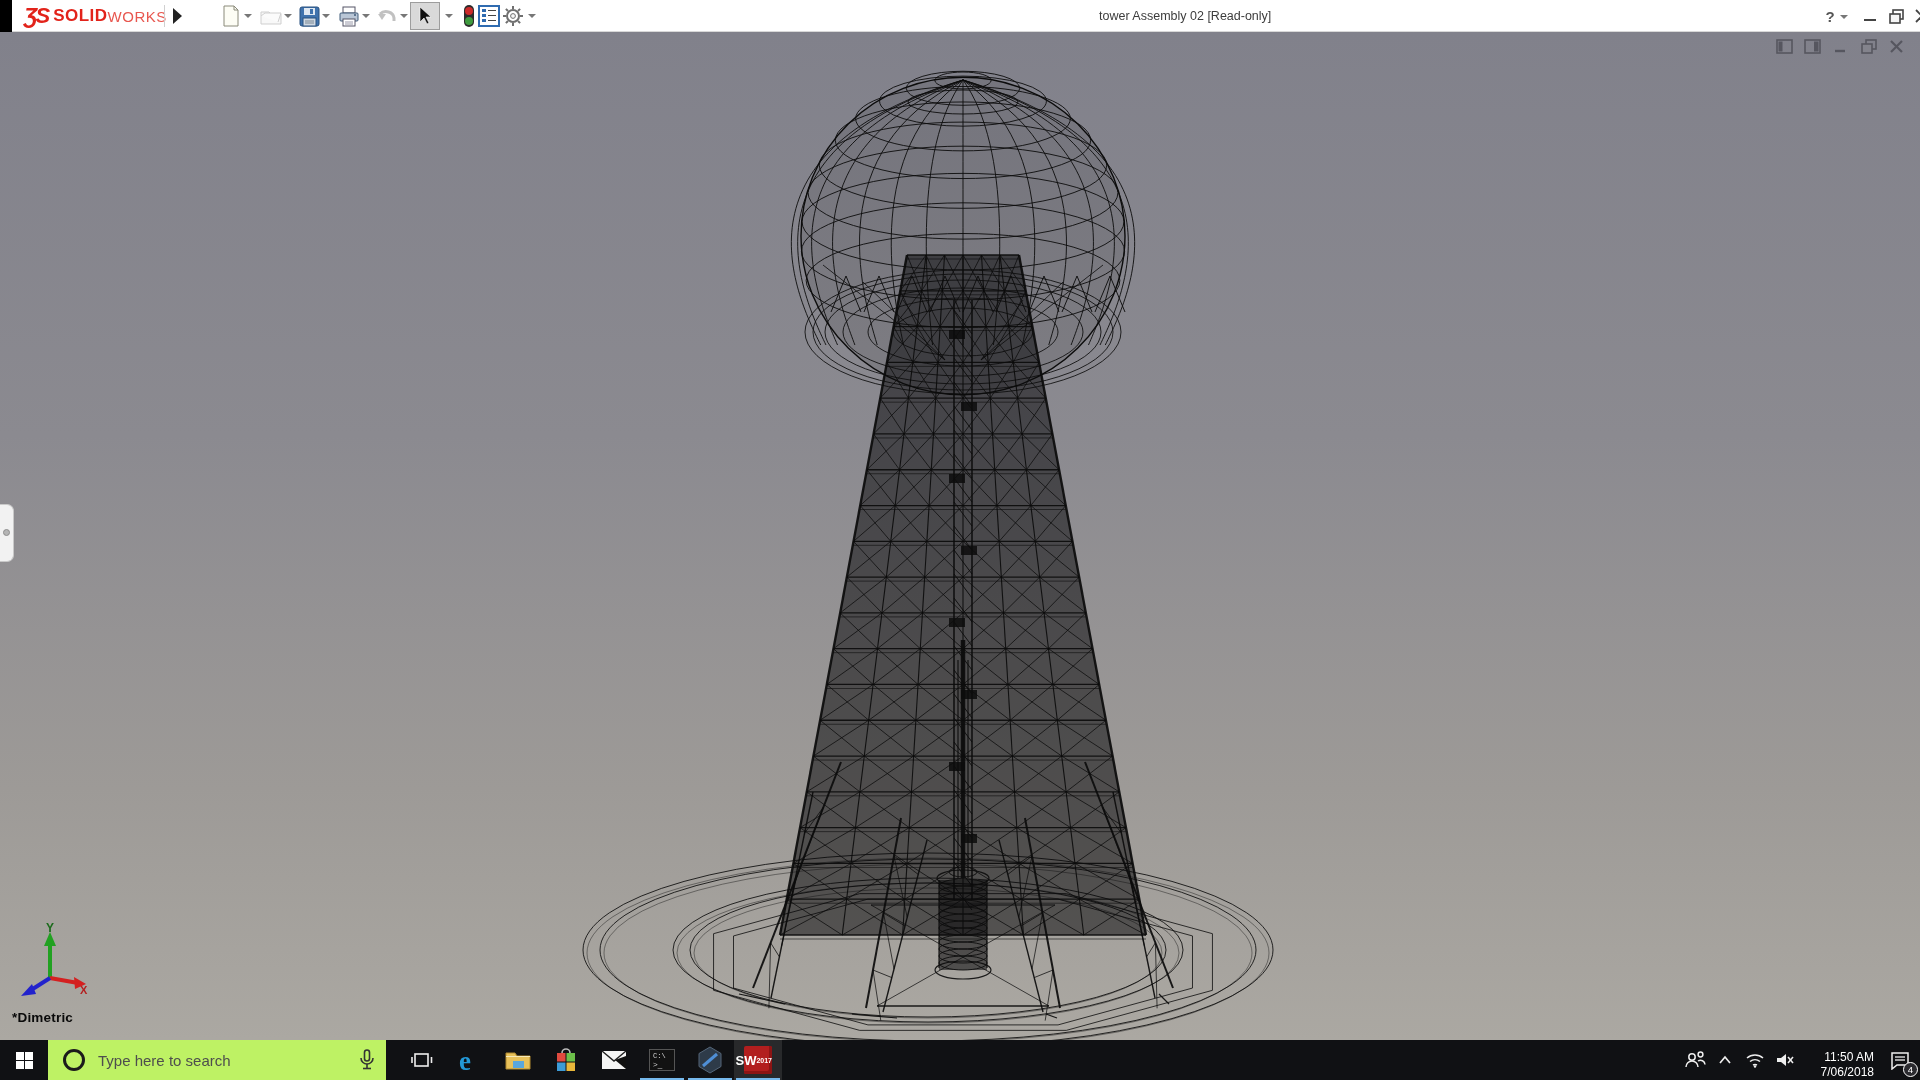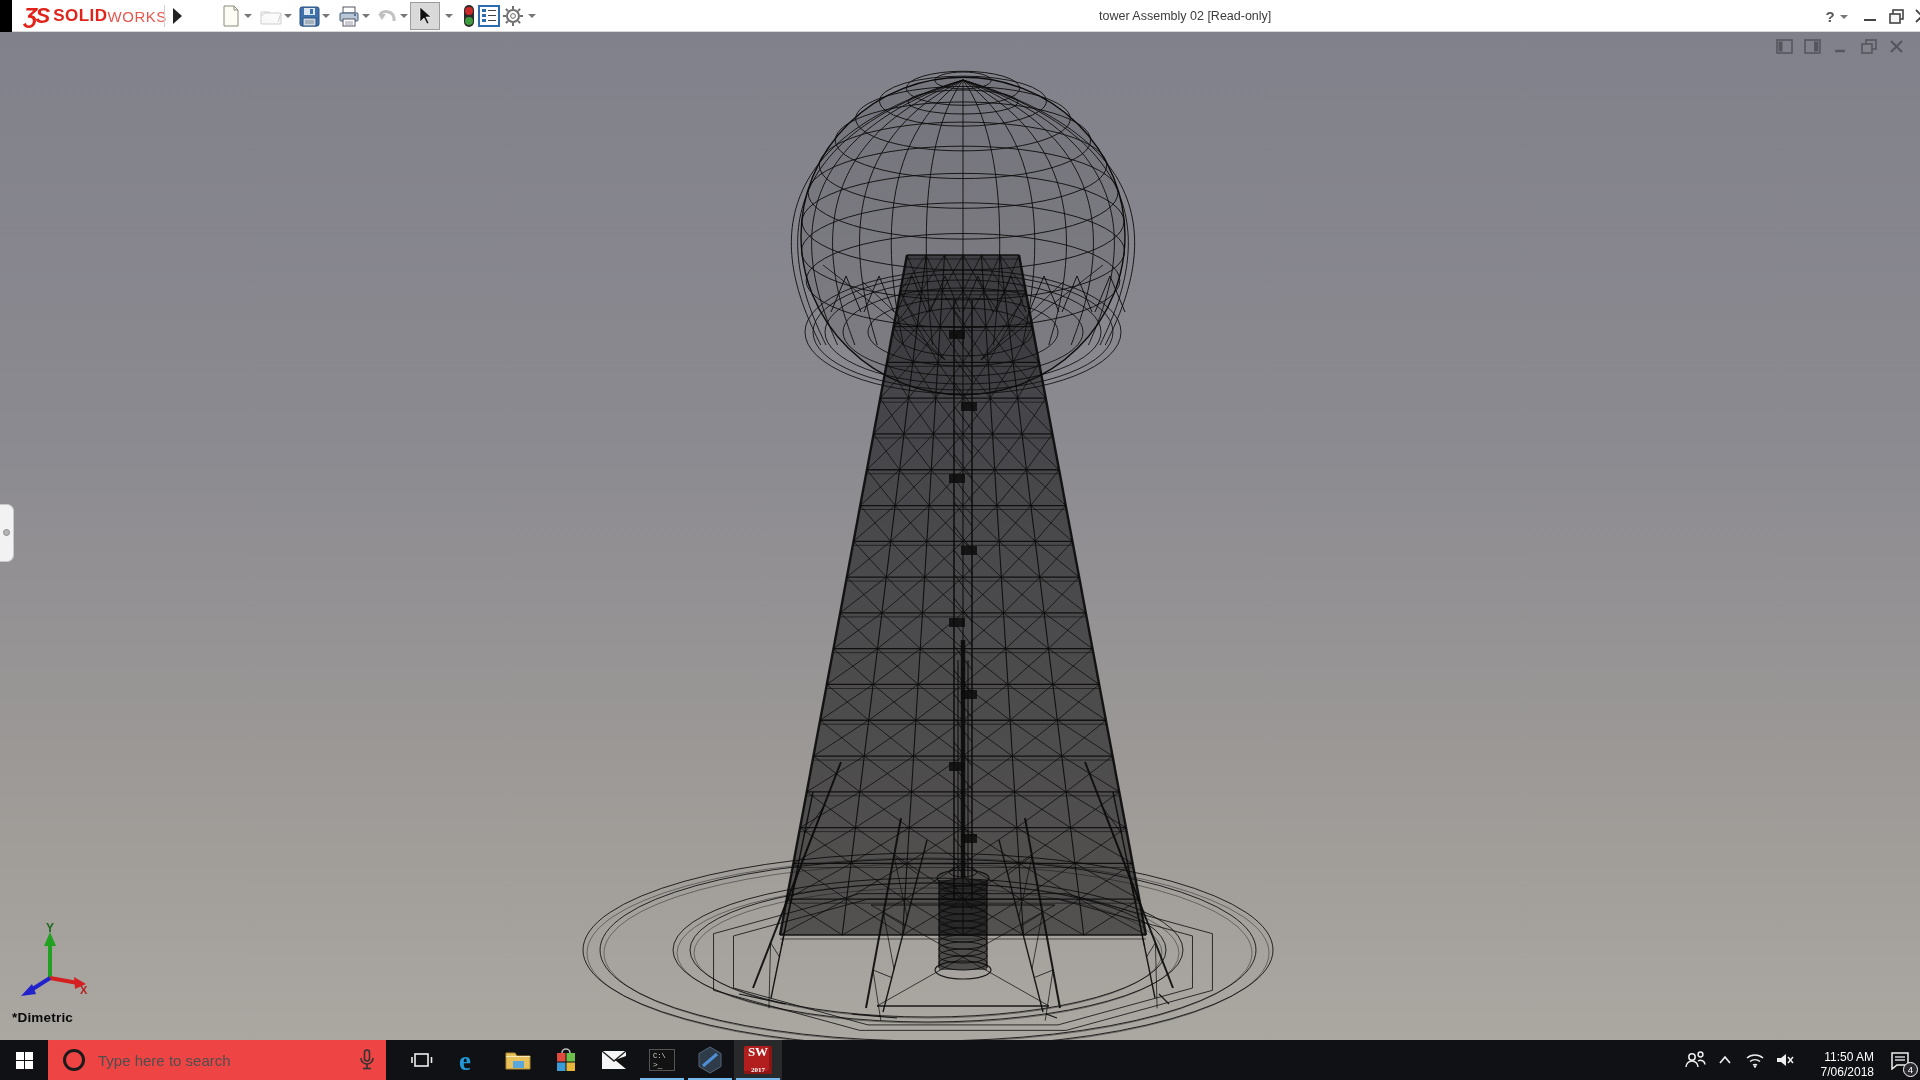--- a/index.html
+++ b/index.html
@@ -31,21 +31,21 @@
   .mdi-btn { width:18px; height:18px; cursor:pointer; }
   #left-tab { position:absolute; left:0; top:472px; width:14px; height:58px; background:#f2f2f2; border:1px solid #c9c9c9; border-left:none; border-radius:0 7px 7px 0; cursor:pointer; }
   #left-tab .dot { position:absolute; left:3px; top:24px; width:7px; height:7px; border-radius:50%; background:#b5b5b5; border:1px solid #8e8e8e; }
   #wire { position:absolute; left:0; top:0; }
   #triad { position:absolute; left:16px; top:888px; }
   #orientation { position:absolute; left:12px; top:978px; font-size:13.5px; color:#0a0a0a; letter-spacing:.2px;font-weight:bold; }
 
   
   #taskbar { position:absolute; left:0; top:1040px; width:1920px; height:40px; background:#101114; display:flex; align-items:stretch; }
   #start { width:48px; height:40px; display:flex; align-items:center; justify-content:center; cursor:pointer; }
-  #searchbox { width:338px; height:40px; background:#ef4444; display:flex; align-items:center; position:relative; cursor:text; }
+  #searchbox { width:338px; height:40px; background:#bef264; display:flex; align-items:center; position:relative; cursor:text; }
   #searchbox input { border:none; outline:none; background:transparent; font-size:15px; color:#333; width:230px; font-family:"Liberation Sans", sans-serif; }
   #searchbox input::placeholder { color:#4e4e4e; opacity:1; }
   #search-circle { margin:0 12px 0 14px; }
   #mic { position:absolute; right:10px; top:9px; }
   #task-apps { display:flex; margin-left:12px; }
   .app-slot { width:48px; height:40px; position:relative; display:flex; align-items:center; justify-content:center; cursor:pointer; }
   .app-slot.active-bg { background:rgba(255,255,255,.10); }
   .run-bar { position:absolute; left:2px; bottom:0; width:44px; height:2.5px; background:#76b9ed; }
   #tray { position:absolute; right:0; top:0; height:40px; display:flex; align-items:flex-end; }
   .tray-ico { width:30px; height:40px; display:flex; align-items:center; justify-content:center; cursor:pointer; }
@@ -744,21 +744,21 @@
         <div class="run-bar"></div>
       </div>
       <div class="app-slot">
         <svg width="26" height="28">
             <polygon points="13,1 24,7.5 24,20.5 13,27 2,20.5 2,7.5" fill="#2e3b49" stroke="#55677a"></polygon>
             <line x1="6" y1="20" x2="20" y2="8" stroke="#4f8fd6" stroke-width="3"></line>
           </svg>
         <div class="run-bar"></div>
       </div>
       <div class="app-slot active-bg">
-        <div style="position:relative;width:28px;height:28px;background:#b21e1e;border-radius:2px;display:flex;flex-direction:column;align-items:center;justify-content:space-between;box-shadow:inset -3px -3px 0 #8d1414;font-family:Liberation Serif, serif;">
+        <div style="position:relative;width:28px;height:28px;background:#b21e1e;border-radius:2px;display:flex;flex-direction:row;align-items:center;justify-content:flex-end;box-shadow:inset -3px -3px 0 #8d1414;">
           <span class="sw-glyph">SW</span>
           <span class="sw-sub">2017</span>
         </div>
         <div class="run-bar"></div>
       </div>
     </div>
 
     <div id="tray">
       <div class="tray-ico">
         <svg width="22" height="20">

